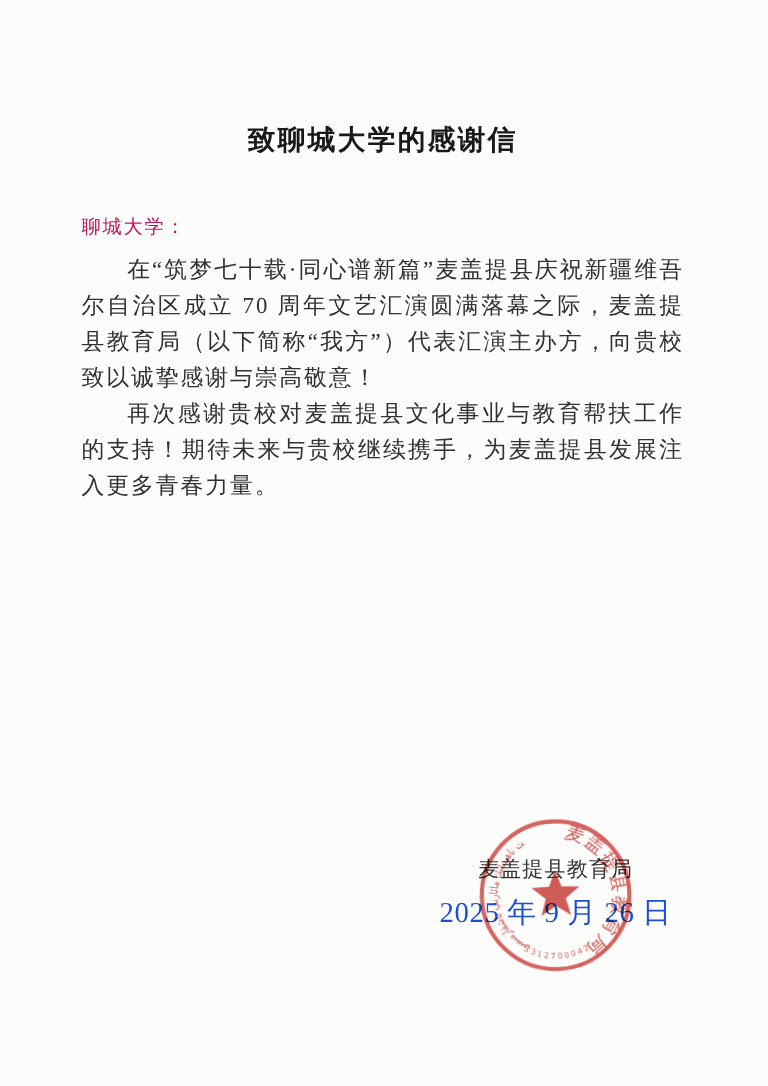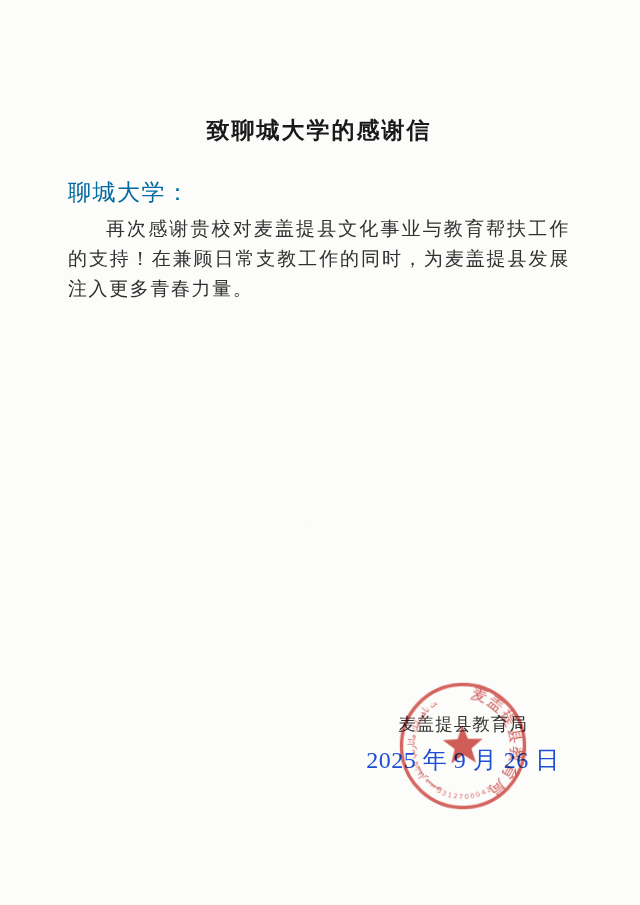--- a/index.html
+++ b/index.html
@@ -10,39 +10,39 @@
   }
   .page {
     position: relative;
     width: 640px; height: 905px;
     background: #fcfcfa;
     overflow: hidden;
     color: #2f2f2f;
   }
   .content {
     position: absolute;
-    left: 68px; top: 14px;
+    left: 68px; top: 0;
     width: 502px;
   }
   .title {
     margin: 0;
     padding-top: 101px;
     text-align: center;
     font-family: "Liberation Sans", "DejaVu Sans", sans-serif;
     font-weight: 700;
     font-size: 23px;
     letter-spacing: 2px;
     color: #191919;
   }
   .salutation {
-    margin-top: 35px;
-    font-size: 23px;
+    margin-top: 46px;
+    font-size: 16px;
     line-height: 24px;
     letter-spacing: 1.5px;
-    color: #0369a1;
+    color: #be185d;
   }
   .body-text { margin-top: 9px; }
   .body-text p {
     margin: 0;
     font-size: 19px;
     line-height: 30px;
     letter-spacing: 1.6px;
     text-align: justify;
     text-justify: inter-character;
     text-indent: 2em;
@@ -86,21 +86,22 @@
 <body>
 
 <div class="page">
 
   <div class="content">
     <h1 class="title">致聊城大学的感谢信</h1>
 
     <div class="salutation">聊城大学：</div>
 
     <div class="body-text">
-      <p>再次感谢贵校对麦盖提县文化事业与教育帮扶工作的支持！在兼顾日常支教工作的同时，为麦盖提县发展注入更多青春力量。</p>
+      <p>在“筑梦七十载·同心谱新篇”麦盖提县庆祝新疆维吾尔自治区成立 70 周年文艺汇演圆满落幕之际，麦盖提县教育局（以下简称“我方”）代表汇演主办方，向贵校致以诚挚感谢与崇高敬意！</p>
+      <p>再次感谢贵校对麦盖提县文化事业与教育帮扶工作的支持！期待未来与贵校继续携手，为麦盖提县发展注入更多青春力量。</p>
     </div>
   </div>
 
   <div class="signature-line">麦盖提县教育局</div>
 
   <div class="date-line">2025 年 9 月 26 日</div>
 
   <svg class="seal" viewBox="0 0 134 134">
     <defs>
       <path id="rimPathCW" d="M42.5,24.57 A49,49 0 0 1 91.5,109.43 A49,49 0 0 1 42.5,24.57" fill="none"></path>

